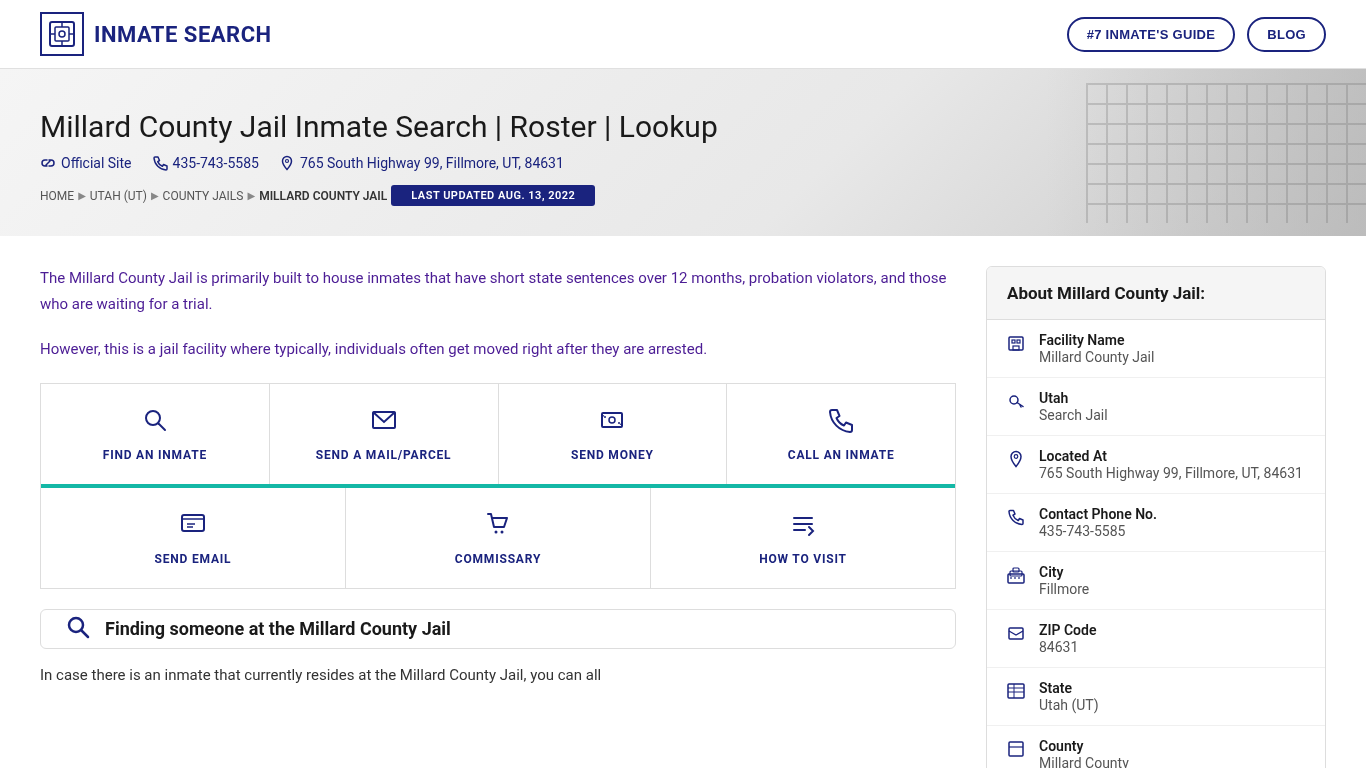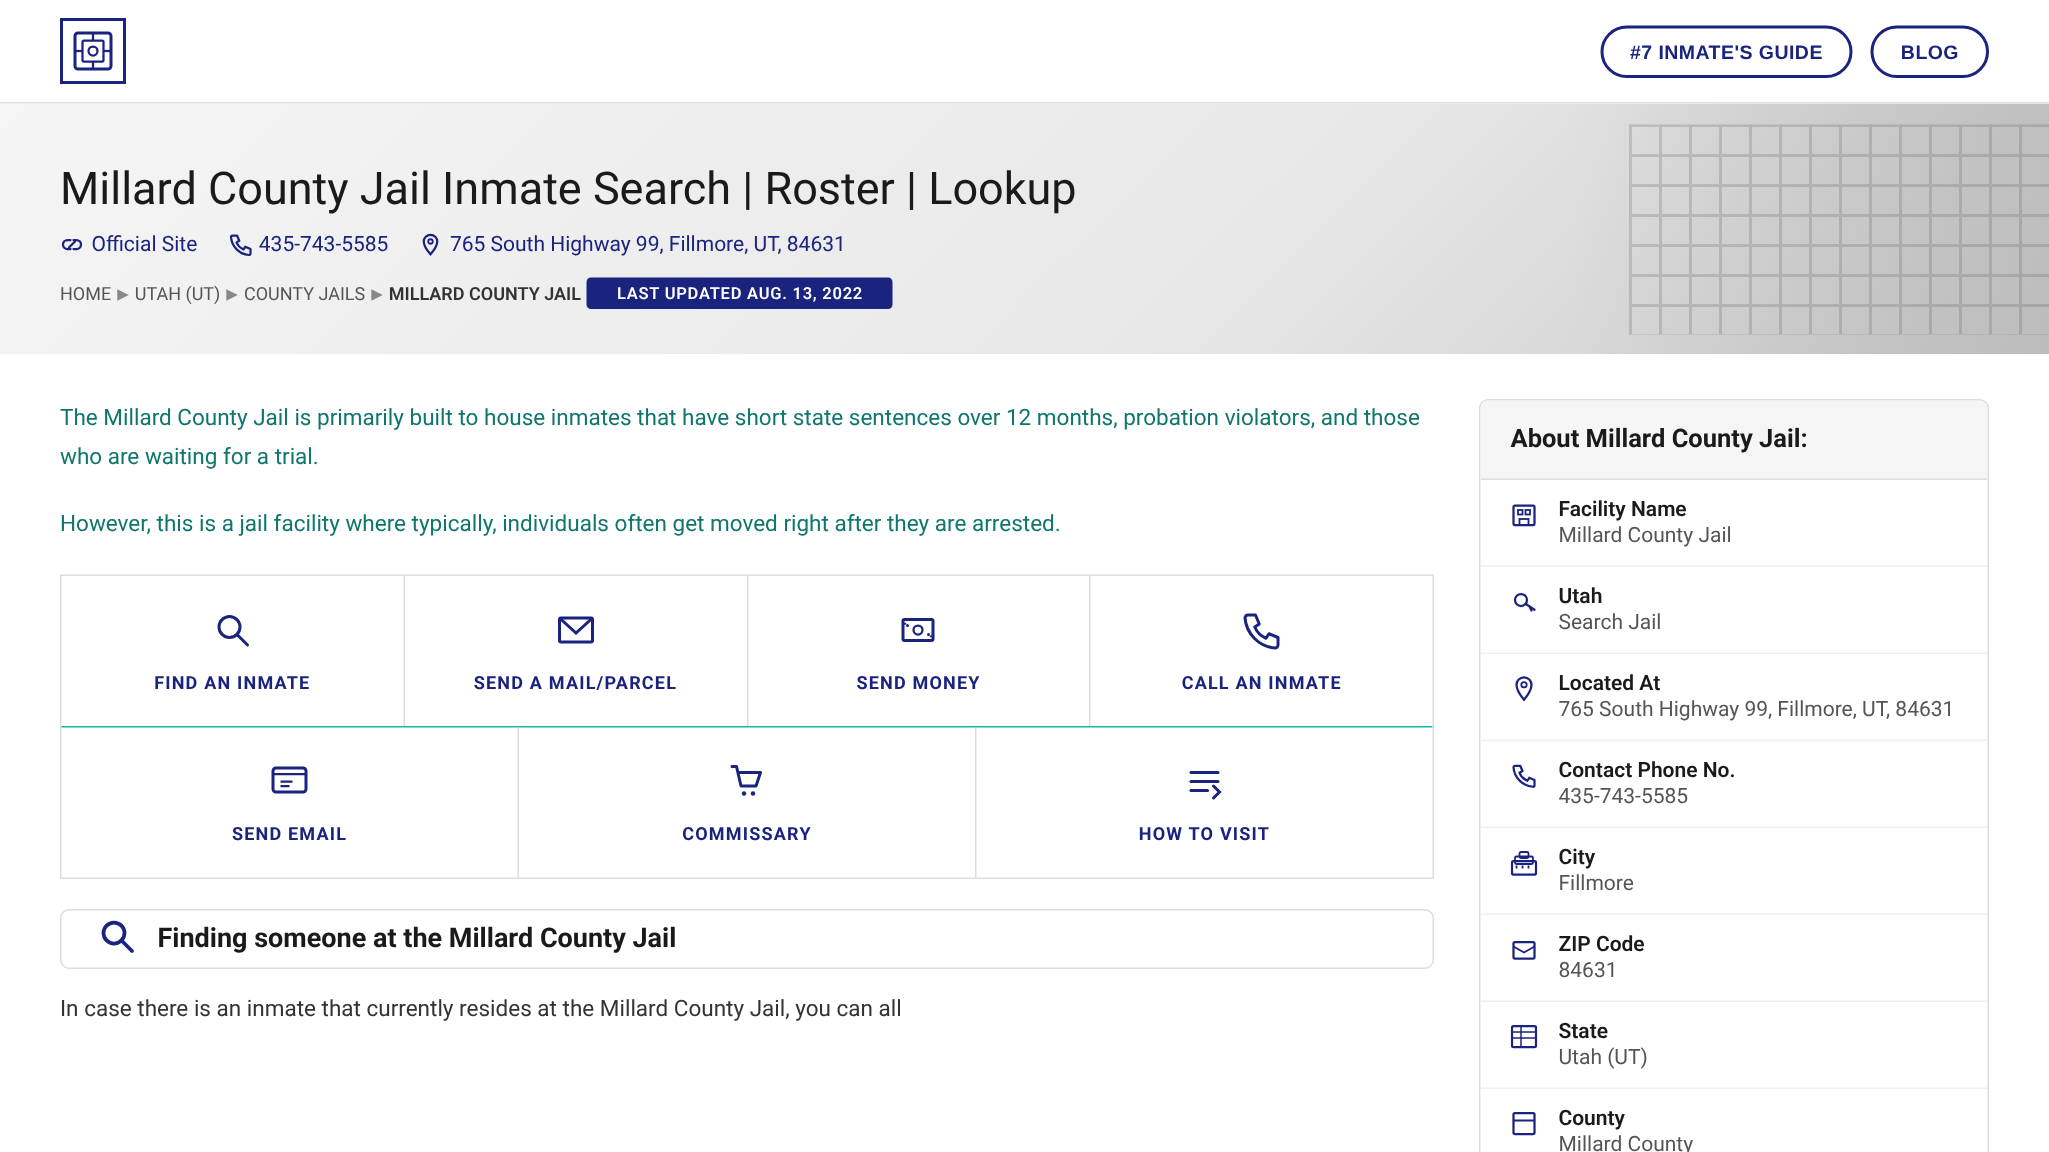--- a/index.html
+++ b/index.html
@@ -57,27 +57,27 @@
       background: #1a237e; color: #fff; font-size: 11px; font-weight: 600;
       padding: 4px 20px; border-radius: 3px; letter-spacing: 0.5px;
     }
 
     
     .main-content { display: flex; gap: 30px; padding: 30px 40px; max-width: 1366px; }
     .left-col { flex: 1; min-width: 0; }
     .right-col { width: 340px; flex-shrink: 0; }
 
     
-    .intro-text { font-size: 15px; line-height: 1.7; color: #0f766e; margin-bottom: 20px; }
+    .intro-text { font-size: 15px; line-height: 1.7; color: #4c1d95; margin-bottom: 20px; }
 
     
     .action-grid {
       border: 1px solid #ddd; margin-bottom: 20px;
     }
-    .action-row { display: flex; border-bottom: 1px solid #14b8a6; }
+    .action-row { display: flex; border-bottom: 4px solid #14b8a6; }
     .action-row:last-child { border-bottom: none; }
     .action-cell {
       flex: 1; display: flex; flex-direction: column; align-items: center;
       justify-content: center; padding: 22px 10px; border-right: 1px solid #ddd;
       cursor: pointer; transition: background 0.15s;
     }
     .action-cell:last-child { border-right: none; }
     .action-icon { color: #1a237e; margin-bottom: 10px; }
     .action-icon svg { width: 28px; height: 28px; }
     .action-label { font-size: 12px; font-weight: 700; color: #1a237e; letter-spacing: 0.8px; text-align: center; }
@@ -122,20 +122,21 @@
       <svg width="28" height="28" viewBox="0 0 28 28" fill="none" xmlns="http://www.w3.org/2000/svg">
         <rect x="2" y="2" width="24" height="24" rx="2" stroke="#1a237e" stroke-width="2" fill="none"></rect>
         <rect x="7" y="7" width="14" height="14" rx="1" stroke="#1a237e" stroke-width="1.5" fill="none"></rect>
         <circle cx="14" cy="14" r="3" stroke="#1a237e" stroke-width="1.5" fill="none"></circle>
         <line x1="14" y1="2" x2="14" y2="7" stroke="#1a237e" stroke-width="1.5"></line>
         <line x1="14" y1="21" x2="14" y2="26" stroke="#1a237e" stroke-width="1.5"></line>
         <line x1="2" y1="14" x2="7" y2="14" stroke="#1a237e" stroke-width="1.5"></line>
         <line x1="21" y1="14" x2="26" y2="14" stroke="#1a237e" stroke-width="1.5"></line>
       </svg>
     </div>
+    <span class="logo-text">INMATE SEARCH</span>
   </div>
   <div class="header-nav">
     <button class="nav-btn">#7 INMATE'S GUIDE</button>
     <button class="nav-btn">BLOG</button>
   </div>
 </header>
 
 <div class="hero">
   <div class="hero-bg-img">
     <div class="hero-building"></div>

